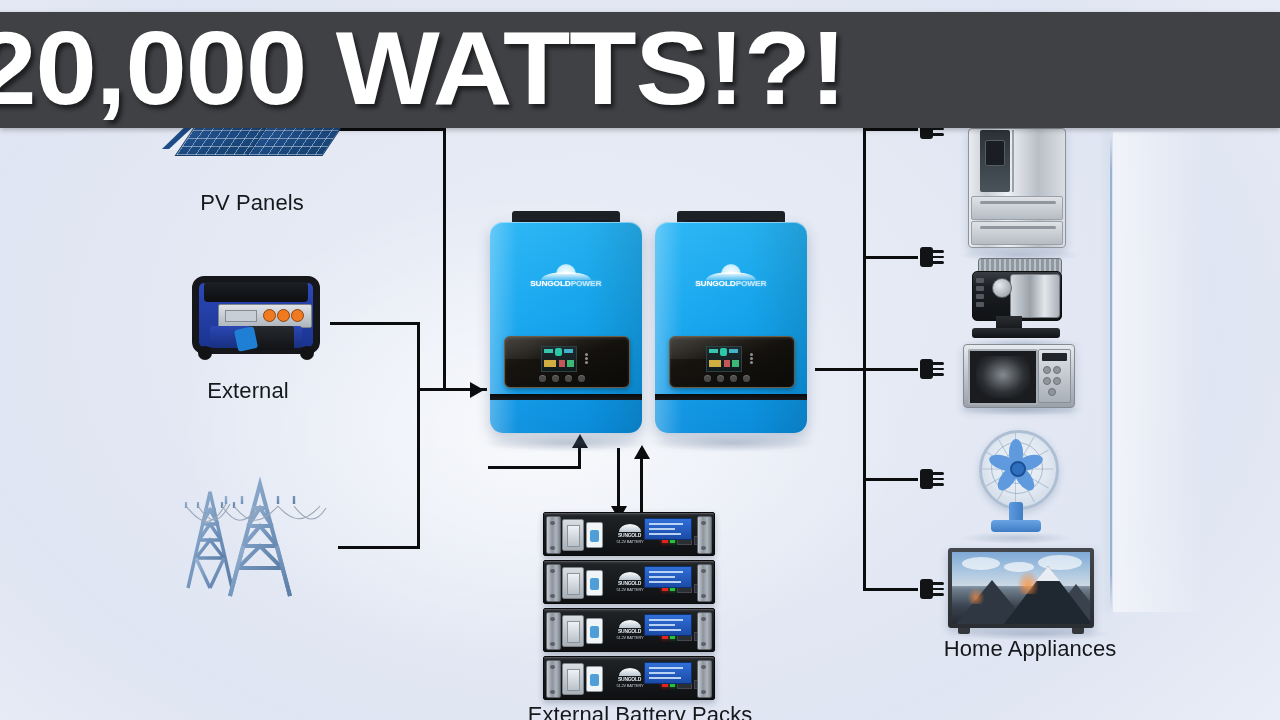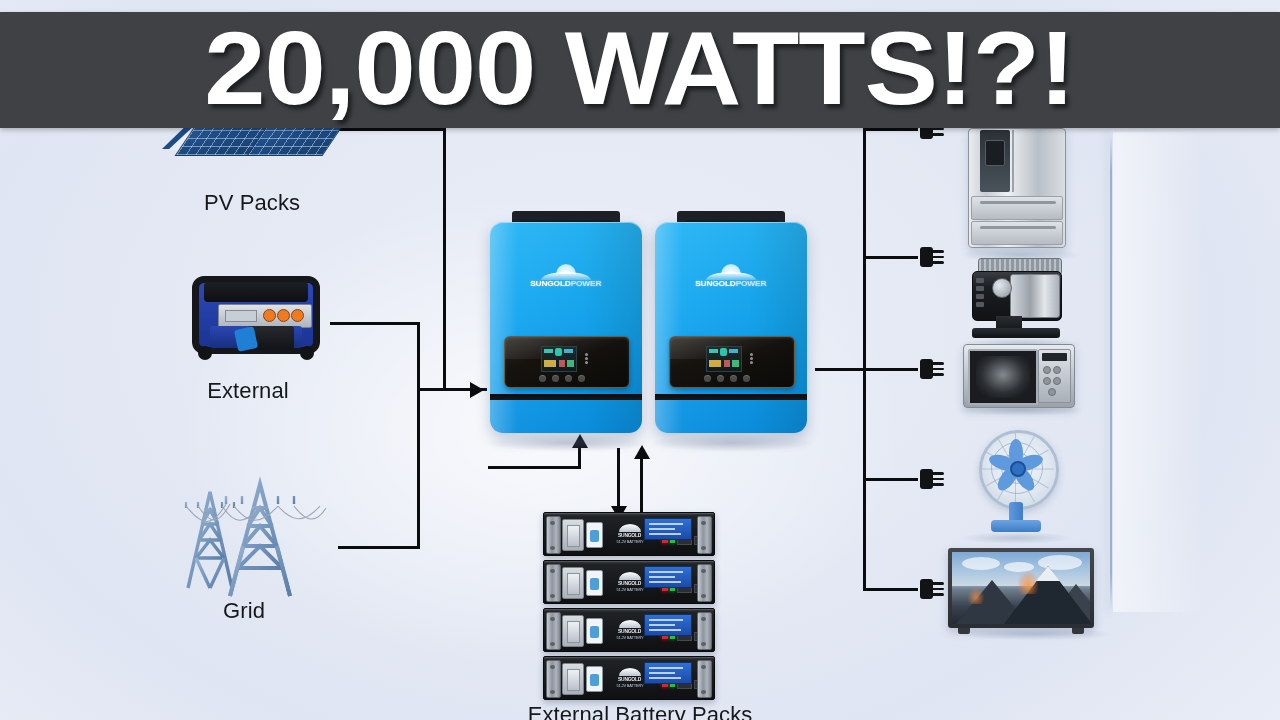--- a/index.html
+++ b/index.html
@@ -30,21 +30,21 @@
   }
   .panel-edge2{
     position:absolute;top:132px;left:1113px;width:167px;height:480px;
     background:linear-gradient(90deg, rgba(255,255,255,.55) 0%, rgba(255,255,255,0) 55%);
   }
 
   
   #banner{
     position:absolute;left:0;top:12px;width:1280px;height:116px;
     background:#3f4145;
-    display:flex;align-items:center;justify-content:center;
+    display:flex;align-items:center;
     z-index:60;
     box-shadow:0 2px 5px rgba(0,0,0,.25);
   }
   #banner .txt{
     color:#ffffff;
     font-family:"Liberation Sans","DejaVu Sans",sans-serif;
     font-weight:bold;
     font-size:104px;
     line-height:104px;
     letter-spacing:-1px;
@@ -539,21 +539,21 @@
         <i style="transform:rotate(45deg)"></i>
       <i style="transform:rotate(90deg)"></i>
         <i style="transform:rotate(135deg)"></i>
     </div>
     <div class="roof"></div>
     <div class="roof2"></div>
     <div class="win"></div>
     <div class="array a1"></div>
     <div class="array a2"></div>
   </div>
-  <div class="lbl" style="left:152px;top:190px;width:200px;">PV Packs</div>
+  <div class="lbl" style="left:152px;top:190px;width:200px;">PV Panels</div>
 
   <div class="gen" style="left:192px;top:272px;">
     <div class="frame"></div>
     <div class="top"></div>
     <div class="panel">
       <div class="gauge"></div>
       <div class="o o1"></div>
         <div class="o o2"></div>
         <div class="o o3"></div>
     </div>
@@ -600,21 +600,20 @@
       <g class="wire-line">
         <path d="M18 58 C 34 78, 44 80, 58 56"></path>
         <path d="M30 58 C 42 76, 50 78, 62 56"></path>
         <path d="M54 58 C 66 76, 76 78, 92 58"></path>
         <path d="M66 58 C 80 76, 92 78, 110 58"></path>
         <path d="M110 58 C 124 74, 136 76, 152 58"></path>
         <path d="M126 58 C 138 74, 148 76, 158 60"></path>
       </g>
     </svg>
   </div>
-  <div class="lbl" style="left:144px;top:598px;width:200px;">Grid</div>
 
   <div class="inv-shadow" style="left:483px;top:434px;"></div>
   <div class="inv" style="left:490px;top:211px;">
     <div class="bracket"></div>
     <div class="body">
       <div class="logo">
         <div class="sun"></div>
         <div class="word"><span class="b">SUNGOLD</span><span class="f">POWER</span></div>
       </div>
       <div class="screenbox">
@@ -881,17 +880,18 @@
         <div class="mtn m2"></div>
         <div class="snow s1"></div>
         <div class="glow"></div>
         <div class="glow2"></div>
       </div>
       <div class="stand"></div>
       <div class="stand r"></div>
     </div>
   </div>
 
+  <div class="lbl" style="left:920px;top:636px;width:220px;">Home Appliances</div>
 
   <div id="banner">
     <div class="txt">20,000 WATTS!?!</div>
   </div>
 </div>
 
 </body></html>

